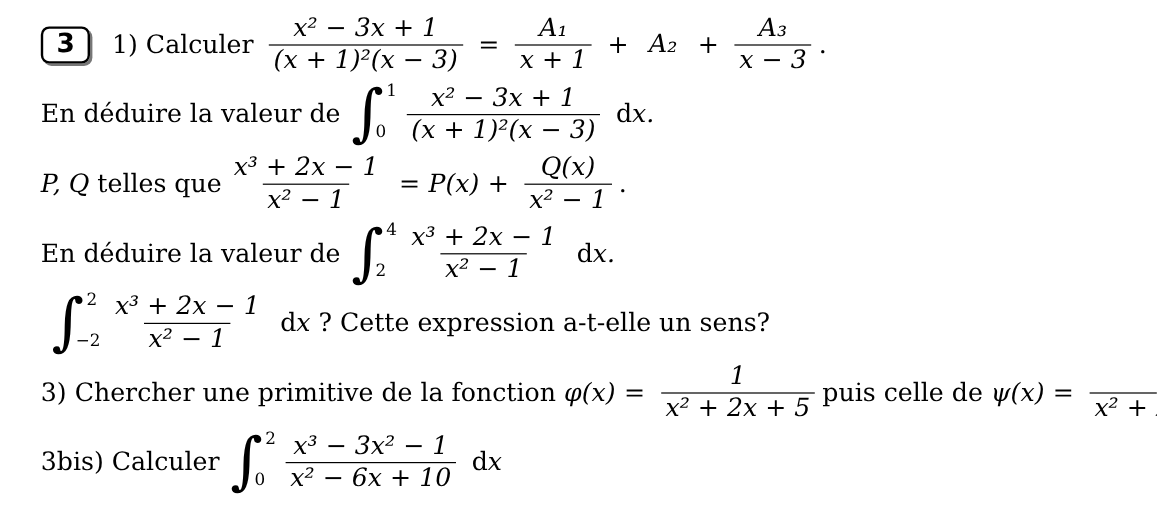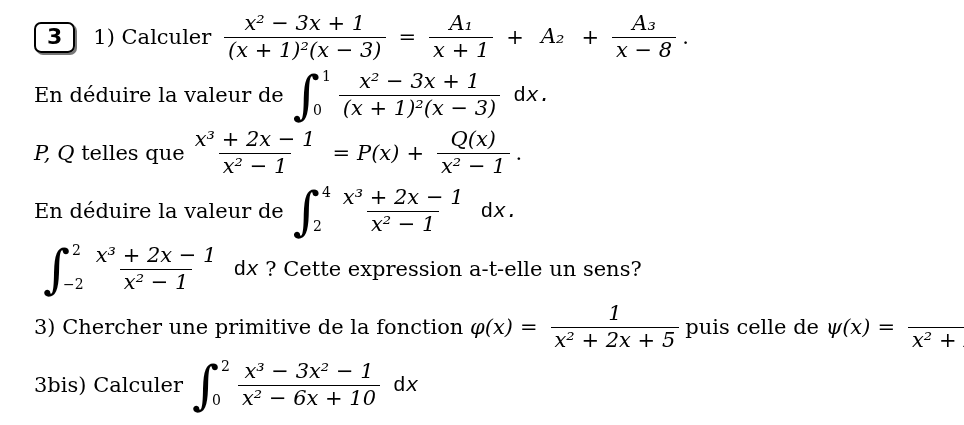--- a/index.html
+++ b/index.html
@@ -24,21 +24,21 @@
          box-shadow: 2px 2px 0 #777;
          font-family: "DejaVu Sans", "Liberation Sans", sans-serif;
          font-weight: bold; font-size: 22px;
          padding: 0px 11px 2px 11px; margin-right: 18px; }
   .integral { display: inline-flex; margin: 0 2px 0 9px; }
   .int-glyph { font-size: 52px; line-height: 54px; font-style: normal; }
   .int-limits { display: flex; flex-direction: column; justify-content: space-between;
                 height: 50px; font-size: 14px; line-height: 1; padding: 1px 0; }
   .int-sup { margin-left: 2px; }
   .int-sub { margin-left: -7px; }
-  .dx { margin-left: 7px; font-family: Liberation Mono, monospace; }
+  .dx { margin-left: 7px; }
 </style>
 </head>
 <body>
 
 <div class="sheet">
 
   <div class="line">
     <span class="box"><span>3</span></span>
     <span class="rm">1) Calculer </span>
     <span class="frac it">
@@ -50,21 +50,21 @@
       <span class="num">A₁</span>
       <span class="den">x + 1</span>
     </span>
     <span class="rm op">+</span>
     <span class="frac it">
       <span class="num">A₂</span>
     </span>
     <span class="rm op">+</span>
     <span class="frac it">
       <span class="num">A₃</span>
-      <span class="den">x − 8</span>
+      <span class="den">x − 3</span>
     </span>
     <span class="rm">.</span>
   </div>
 
   <div class="line">
     <span class="rm">En déduire la valeur de</span>
     <span class="integral">
       <span class="int-glyph">∫</span>
       <span class="int-limits">
         <span class="int-sup">1</span>

